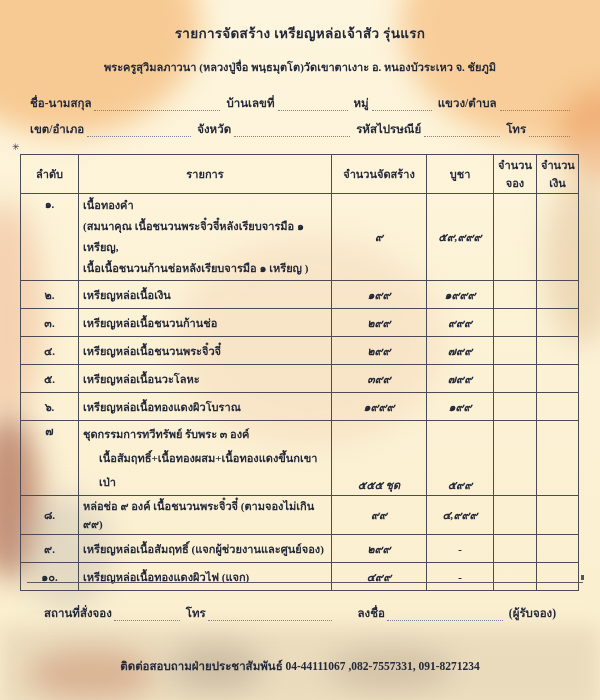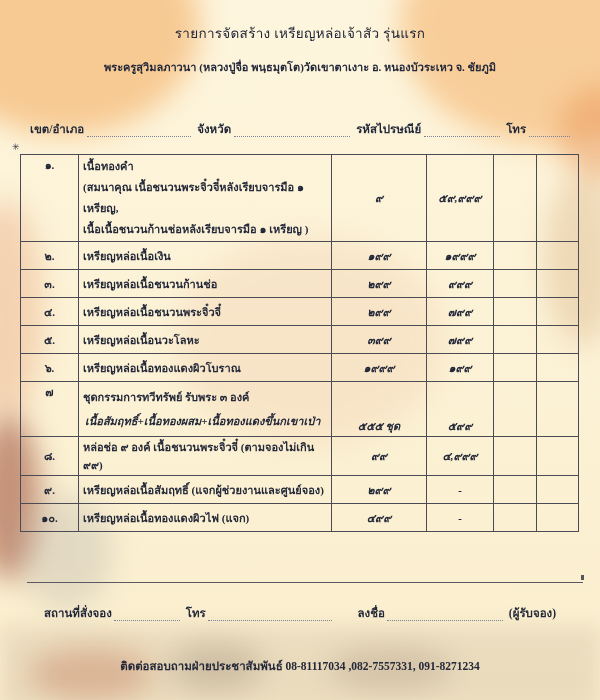--- a/index.html
+++ b/index.html
@@ -6,21 +6,21 @@
   .page {
     position:relative; width:600px; height:700px; overflow:hidden;
     background:linear-gradient(180deg,#fdf5dd 0%,#fcf2d6 45%,#faeecd 100%);
     font-family:"Liberation Serif","DejaVu Serif",serif;
     color:#232839;
   }
   .blob { position:absolute; border-radius:50%; filter:blur(14px); pointer-events:none; }
 
   .title {
     position:absolute; top:22px; left:0; width:100%; text-align:center;
-    font-size:13.5px; font-weight:normal; letter-spacing:.3px;
+    font-size:13.5px; font-weight:bold; letter-spacing:.3px;
   }
   .subtitle {
     position:absolute; top:58px; left:0; width:100%; text-align:center;
     font-size:11px; font-weight:bold;
   }
 
   .formline {
     position:absolute; left:30px; right:24px; display:flex; align-items:flex-end;
     font-size:11.5px; font-weight:bold; white-space:nowrap;
   }
@@ -48,21 +48,21 @@
   td.desc { text-align:left; padding-left:7px; }
   td.num { text-align:center; font-style:italic; }
   tr.h-head td, tr.h-head th { height:24px; }
   tr.h1 td { height:64px; }
   tr.hs td { height:25px; }
   tr.h7 td { height:52px; }
   tr.ht td { height:50px; }
   td.vtop { vertical-align:top; padding-top:3px; }
   td.vbot { vertical-align:bottom; padding-bottom:8px; }
   .dline { line-height:21px; }
-  .ind { margin-left:2px;font-style:italic; }
+  .ind { margin-left:16px; }
 
   .totalline {
     display:flex; align-items:flex-end; padding:0 8px 4px 72px;
     font-size:11.5px; font-weight:bold; white-space:nowrap;
   }
   .underline2 {
     position:absolute; left:27px; top:582px; width:556px; height:0;
     border-top:1px solid #5a5a64;
   }
   .tickmark { position:absolute; left:581px; top:575px; width:3px; height:5px; background:#55555f; }
@@ -95,20 +95,30 @@
     <div class="blob" style="left:18px;top:495px;width:95px;height:115px;background:#b9b3ab;opacity:.35;"></div>
     <div class="blob" style="left:0;top:626px;width:600px;height:85px;background:#cfbaa0;opacity:.35;border-radius:0;filter:blur(10px);"></div>
     <div class="blob" style="left:28px;top:648px;width:125px;height:52px;background:#b55a3a;opacity:.3;"></div>
     <div class="blob" style="left:168px;top:643px;width:95px;height:48px;background:#8f7c6a;opacity:.3;"></div>
     <div class="blob" style="left:328px;top:648px;width:125px;height:42px;background:#a08a74;opacity:.3;"></div>
   </div>
 
   <div class="title">รายการจัดสร้าง เหรียญหล่อเจ้าสัว รุ่นแรก</div>
   <div class="subtitle">พระครูสุวิมลภาวนา (หลวงปู่จื่อ พนฺธมุตโต)วัดเขาตาเงาะ อ. หนองบัวระเหว จ. ชัยภูมิ</div>
 
+  <div class="formline" style="top:94px;">
+    <span class="lbl">ชื่อ-นามสกุล</span>
+    <span class="dots" style="width:126px;"></span>
+    <span class="lbl">บ้านเลขที่</span>
+    <span class="dots" style="width:70px;"></span>
+    <span class="lbl">หมู่</span>
+    <span class="dots" style="width:60px;"></span>
+    <span class="lbl">แขวง/ตำบล</span>
+    <span class="dots grow"></span>
+  </div>
   <div class="formline" style="top:120px;">
     <span class="lbl">เขต/อำเภอ</span>
     <span class="dots" style="width:104px;"></span>
     <span class="lbl">จังหวัด</span>
     <span class="dots" style="width:116px;"></span>
     <span class="lbl">รหัสไปรษณีย์</span>
     <span class="dots" style="width:76px;"></span>
     <span class="lbl">โทร</span>
     <span class="dots grow"></span>
   </div>
@@ -118,20 +128,28 @@
   <table class="order">
     <colgroup>
       <col style="width:58px">
         <col style="width:253px">
         <col style="width:95px">
       <col style="width:67px">
         <col style="width:43px">
         <col style="width:42px">
     </colgroup>
     <tbody>
+        <tr class="h-head">
+      <th>ลำดับ</th>
+      <th>รายการ</th>
+      <th>จำนวนจัดสร้าง</th>
+      <th>บูชา</th>
+      <th>จำนวนจอง</th>
+      <th>จำนวนเงิน</th>
+    </tr>
 
     <tr class="h1">
       <td class="no vtop">๑.</td>
       <td class="desc">
         <div class="dline">เนื้อทองคำ</div>
         <div class="dline">(สมนาคุณ เนื้อชนวนพระจิ๋วจี๋หลังเรียบจารมือ ๑ เหรียญ,</div>
         <div class="dline">เนื้อเนื้อชนวนก้านช่อหลังเรียบจารมือ ๑ เหรียญ )</div>
       </td>
       <td class="num">๙</td>
       <td class="num">๕๙,๙๙๙</td>
@@ -232,15 +250,15 @@
   <div class="f1">
     <span>สถานที่สั่งจอง</span>
     <span class="dots" style="width:66px;margin-left:2px;"></span>
     <span>โทร</span>
     <span class="dots" style="width:124px;margin-left:2px;"></span>
     <span class="sp"></span>
     <span>ลงชื่อ</span>
     <span class="dots" style="width:116px;margin-left:2px;"></span>
     <span>(ผู้รับจอง)</span>
   </div>
-  <div class="fcontact">ติดต่อสอบถามฝ่ายประชาสัมพันธ์  08-81117034 ,082-7557331, 091-8271234</div>
+  <div class="fcontact">ติดต่อสอบถามฝ่ายประชาสัมพันธ์  04-44111067 ,082-7557331, 091-8271234</div>
 
 </div>
 
 </body></html>

